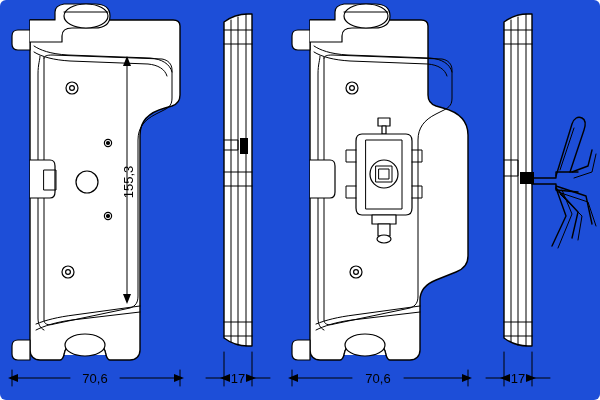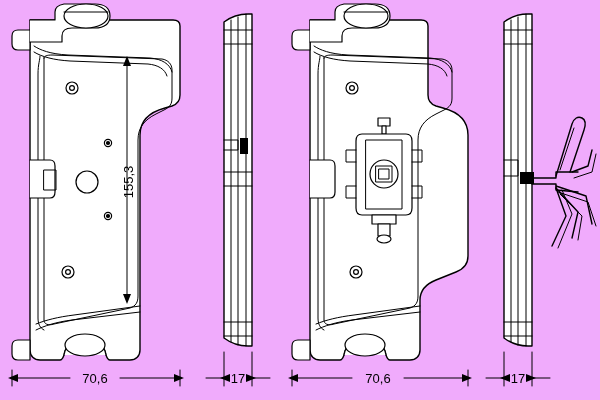--- a/index.html
+++ b/index.html
@@ -1,17 +1,17 @@
 <!DOCTYPE html>
 <html><head>
 <meta charset="utf-8">
 <style>
   html,body{margin:0;padding:0;background:#ffffff;}
   body{width:600px;height:400px;overflow:hidden;font-family:"Liberation Sans",sans-serif;}
-  #stage{position:relative;width:600px;height:400px;background:#f0abfc;}
+  #stage{position:relative;width:600px;height:400px;background:#1d4ed8;border-radius:6px;}
   svg{display:block;}
   .dimtext{font-family:"Liberation Sans",sans-serif;font-size:13px;fill:#000;}
 </style>
 </head>
 <body>
 
 <div id="stage">
 <svg width="600" height="400" viewBox="0 0 600 400">
 
   <g stroke="#000" fill="none" stroke-width="1.2" stroke-linejoin="round" stroke-linecap="round">

